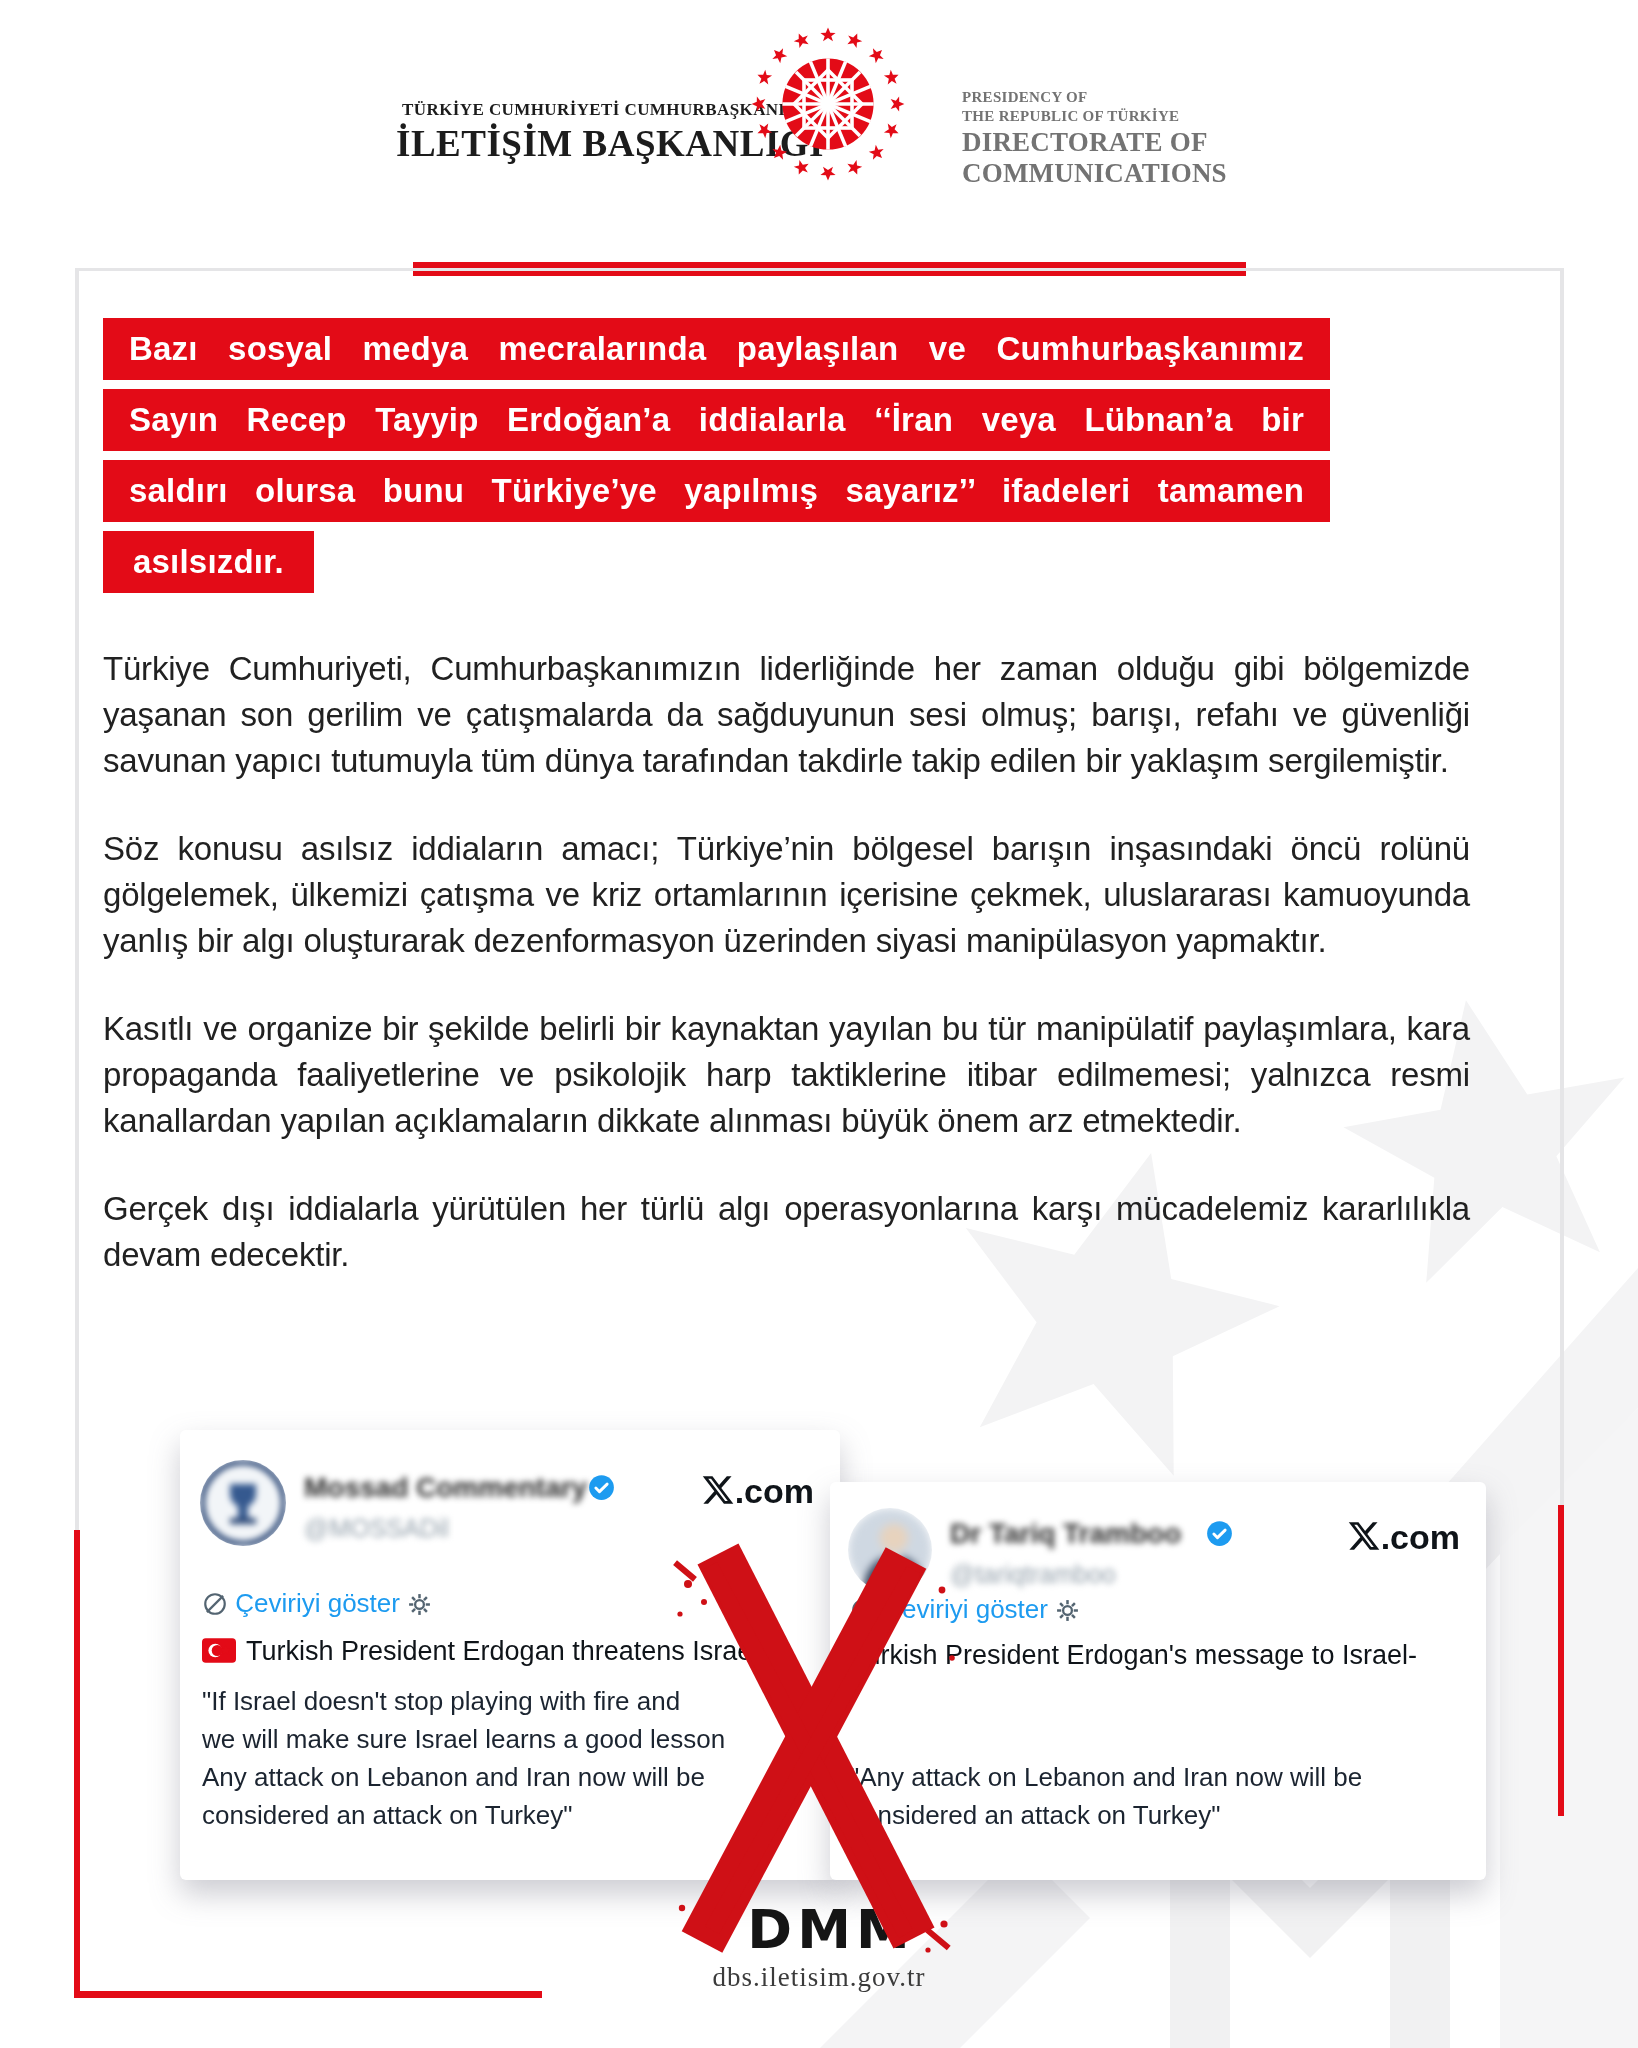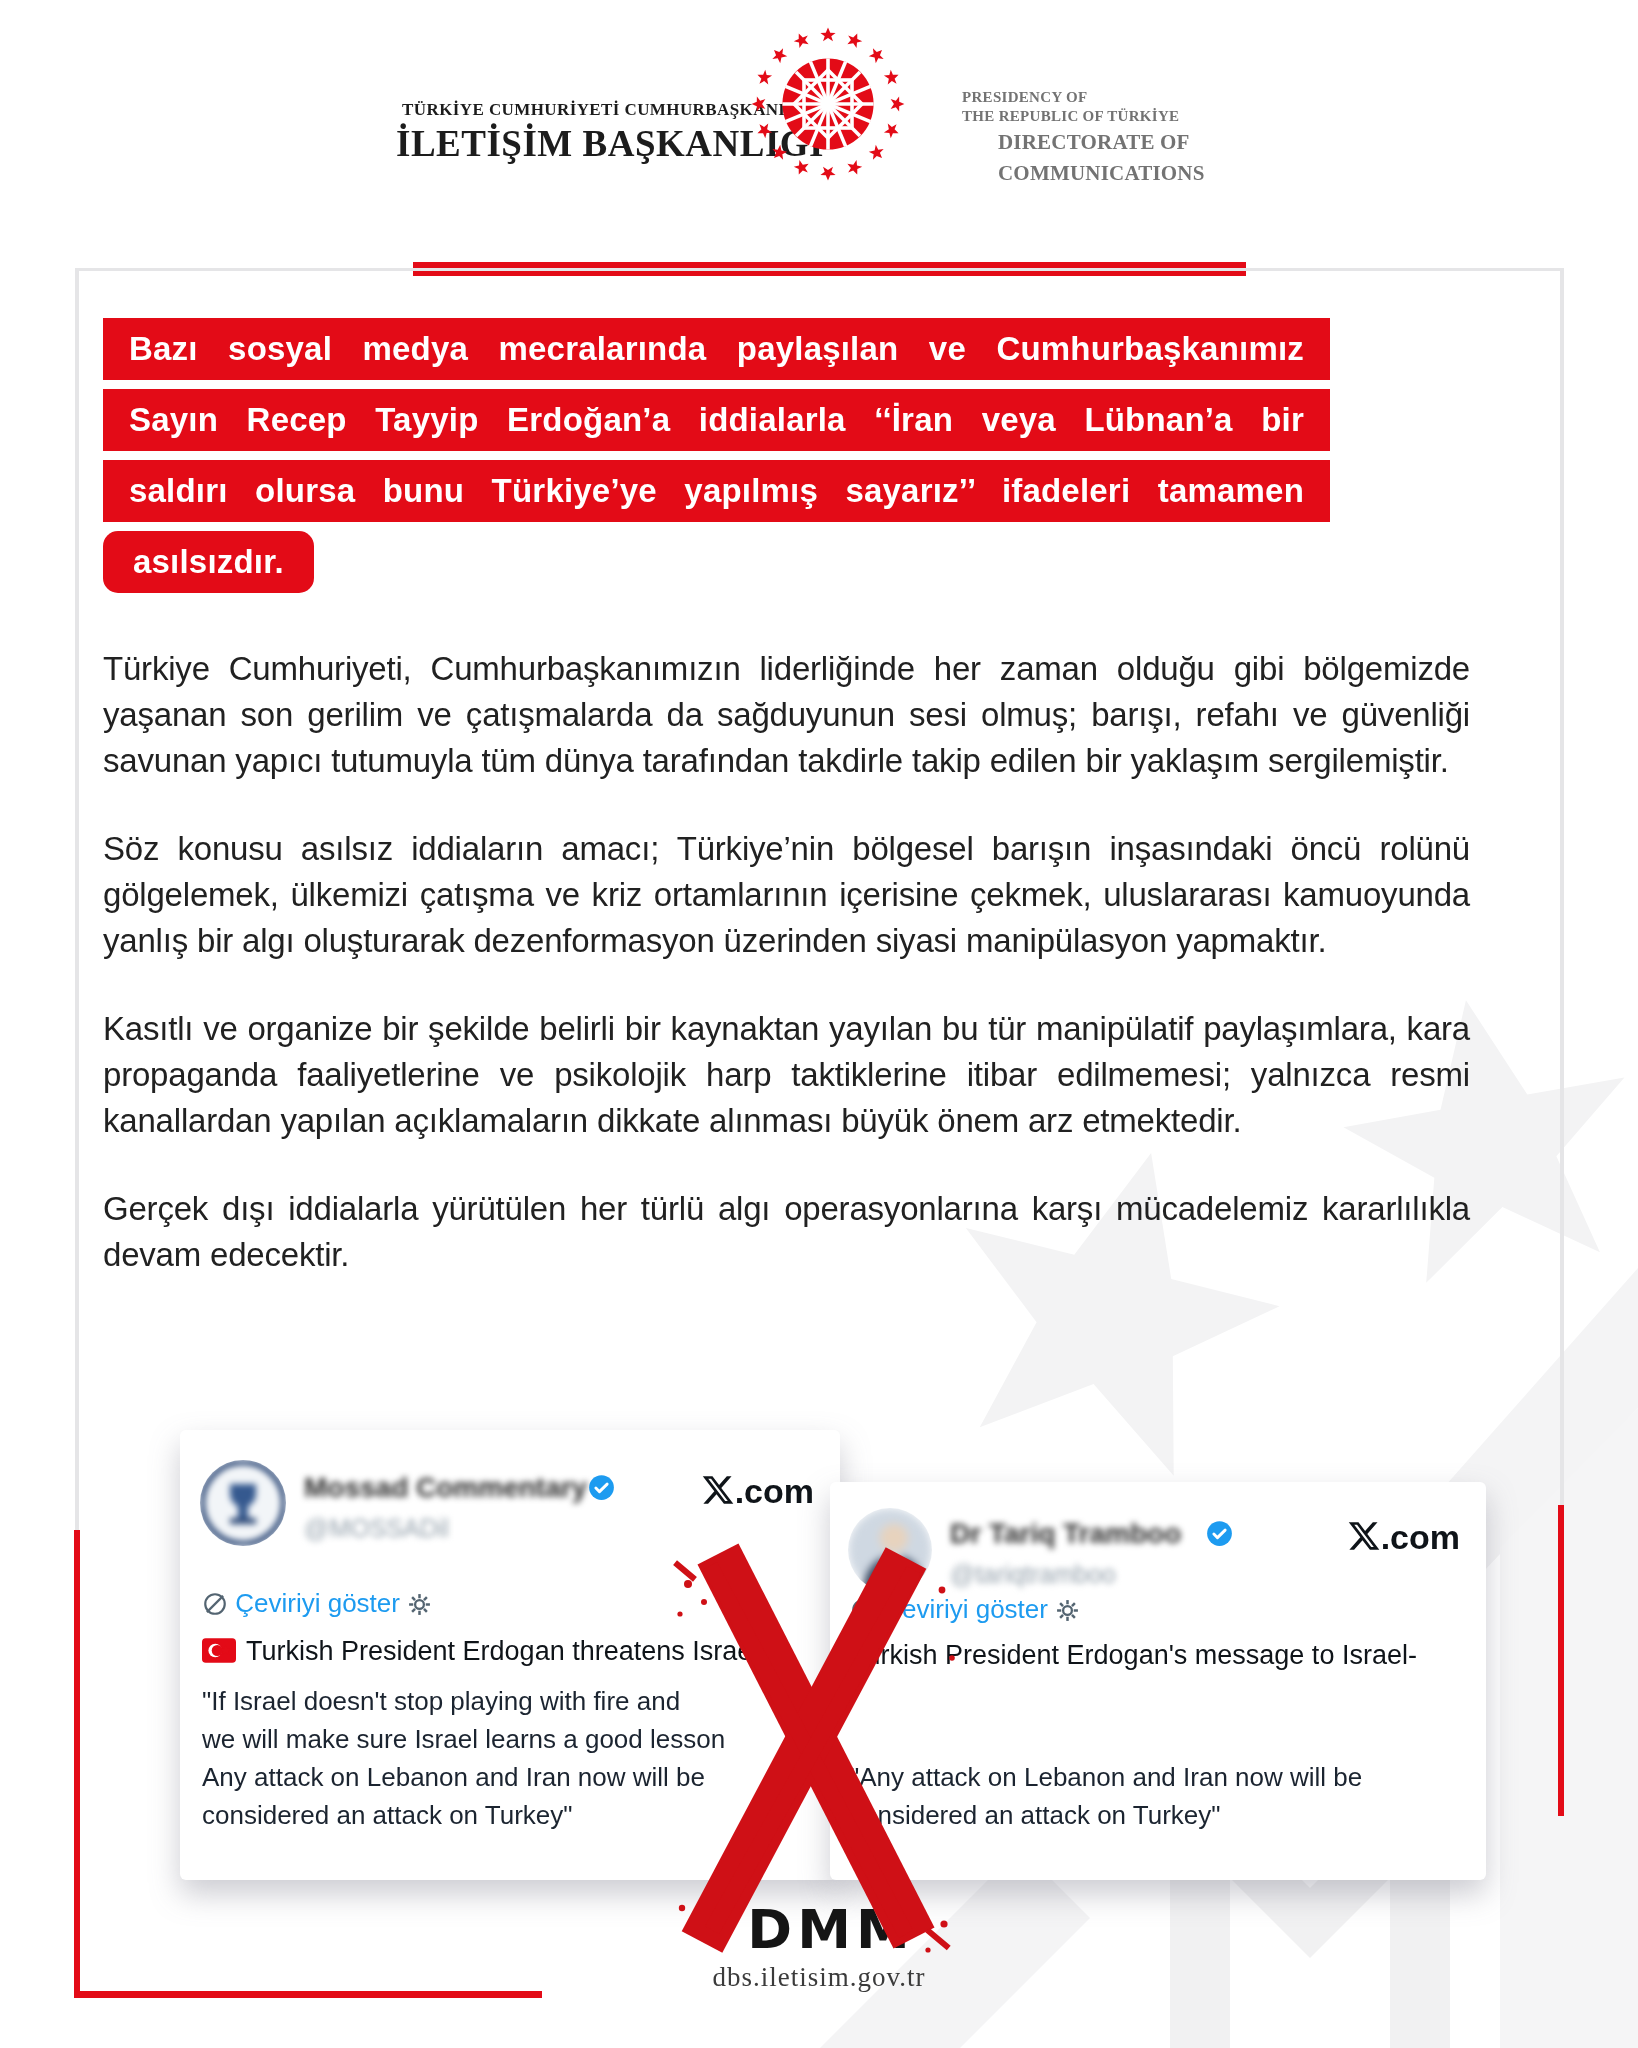--- a/index.html
+++ b/index.html
@@ -8,41 +8,41 @@
 
   
   .hdr-left{position:absolute;left:350px;top:100px;width:520px;text-align:center;
             font-family:"Liberation Serif",serif;color:#1c1c1c;z-index:2;}
   .hdr-left .l1{font-size:17px;font-weight:bold;letter-spacing:.4px;}
   .hdr-left .l2{font-size:37px;font-weight:bold;letter-spacing:.5px;margin-top:2px;}
   .seal{position:absolute;left:748px;top:24px;width:160px;height:160px;z-index:2;}
   .hdr-right{position:absolute;left:962px;top:88px;font-family:"Liberation Serif",serif;
              color:#737373;z-index:2;}
   .hdr-right .s{font-size:15px;font-weight:bold;line-height:19px;letter-spacing:.3px;}
-  .hdr-right .b{font-size:21px;font-weight:bold;line-height:30px;letter-spacing:.2px;margin-top:1px;margin-left:36px;}
+  .hdr-right .b{font-size:27px;font-weight:bold;line-height:30px;letter-spacing:.2px;margin-top:1px;}
 
   
   .fr{position:absolute;z-index:1;}
   .fr.gray{background:#e5e5e7;}
   .fr.red{background:#e30b17;}
   .fr-top{left:75px;top:268px;width:1488px;height:3px;}
   .fr-left-g{left:75px;top:268px;width:4px;height:1262px;}
   .fr-left-r{left:74px;top:1530px;width:6px;height:466px;}
   .fr-bot-r{left:74px;top:1991px;width:468px;height:7px;}
   .fr-right-g{left:1560px;top:268px;width:4px;height:1237px;}
   .fr-right-r{left:1558px;top:1505px;width:6px;height:311px;}
   .top-accent{left:413px;top:262px;width:833px;height:14px;}
 
   
   .headline{position:absolute;left:103px;top:318px;width:1227px;z-index:2;}
   .bar{background:#e30b17;color:#fff;font-weight:bold;font-size:33px;height:62px;
        line-height:62px;padding:0 26px;margin-bottom:9px;box-sizing:border-box;
        letter-spacing:.2px;white-space:nowrap;overflow:hidden;}
   .bar.j{text-align:justify;text-align-last:justify;white-space:normal;}
-  .bar.short{display:inline-block;padding:0 30px;border-radius:15px;}
+  .bar.short{display:inline-block;padding:0 30px;}
 
   
   .copy{position:absolute;left:103px;top:646px;width:1367px;z-index:2;
         font-size:33px;line-height:46px;color:#212121;text-align:justify;letter-spacing:-.2px;}
   .copy p{margin:0 0 42px 0;}
 
   
   .watermark{position:absolute;left:700px;top:848px;width:938px;height:1200px;z-index:0;}
 
   

